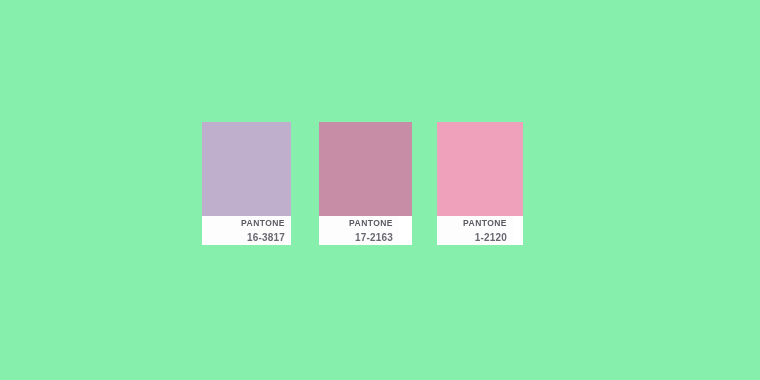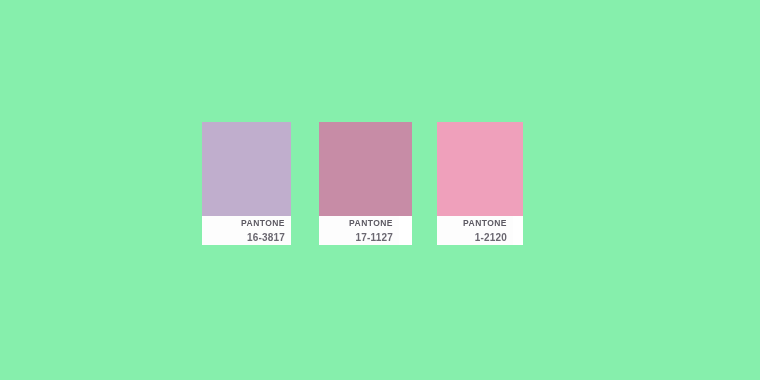--- a/index.html
+++ b/index.html
@@ -86,21 +86,21 @@
       <div class="card-label" style="background: rgb(253, 253, 253);">
         <div class="brand">PANTONE</div>
         <div class="code">16-3817</div>
       </div>
     </div>
 
     <div class="pantone-card card-2">
       <div class="card-color" style="background: rgb(199, 140, 166);"></div>
       <div class="card-label" style="background: rgb(253, 253, 253);">
         <div class="brand">PANTONE</div>
-        <div class="code">17-1127</div>
+        <div class="code">17-2163</div>
       </div>
     </div>
 
     <div class="pantone-card card-3">
       <div class="card-color" style="background: rgb(239, 160, 187);"></div>
       <div class="card-label" style="background: rgb(253, 253, 253);">
         <div class="brand">PANTONE</div>
         <div class="code">1-2120</div>
       </div>
     </div>

